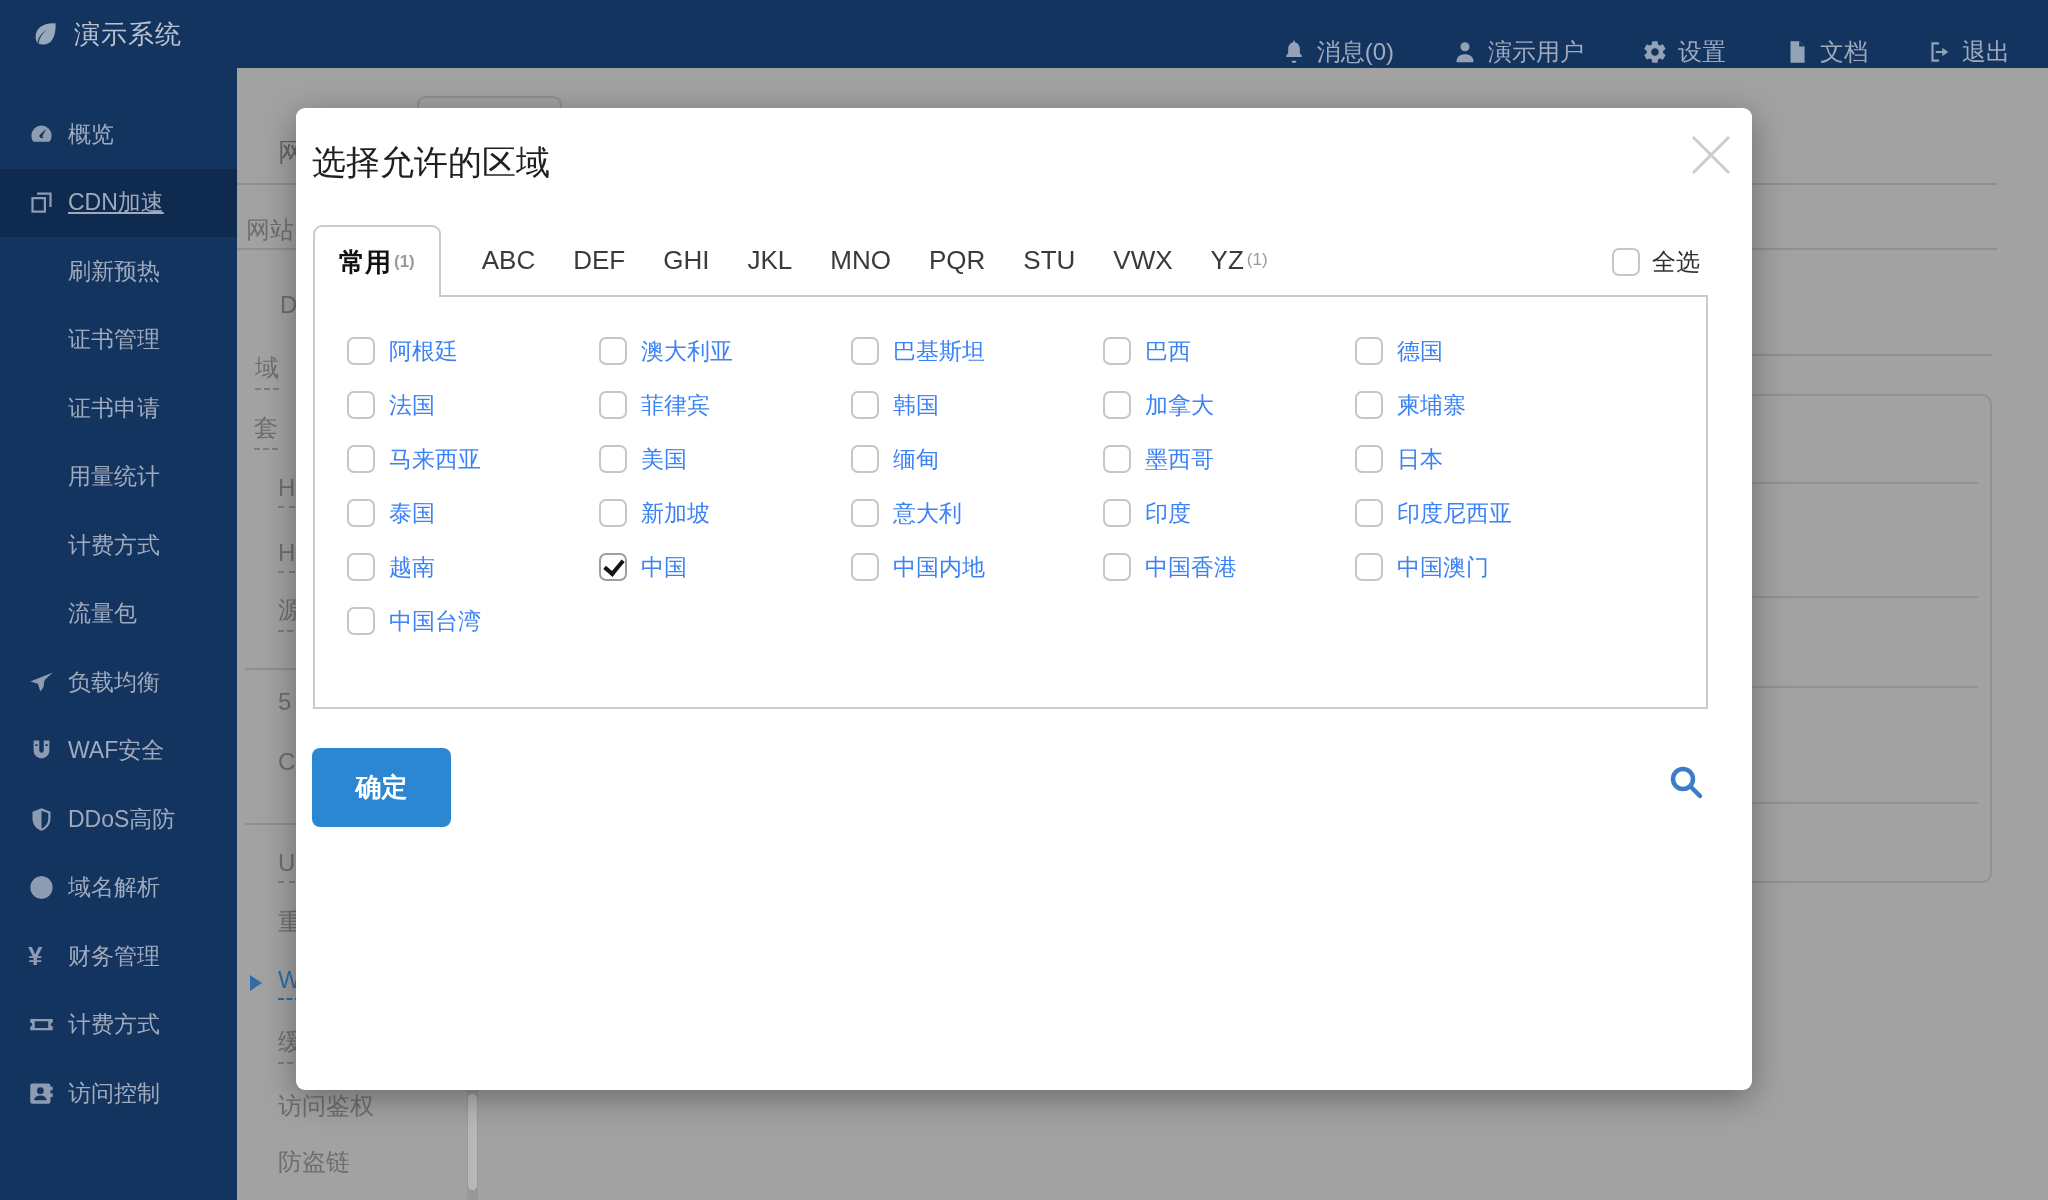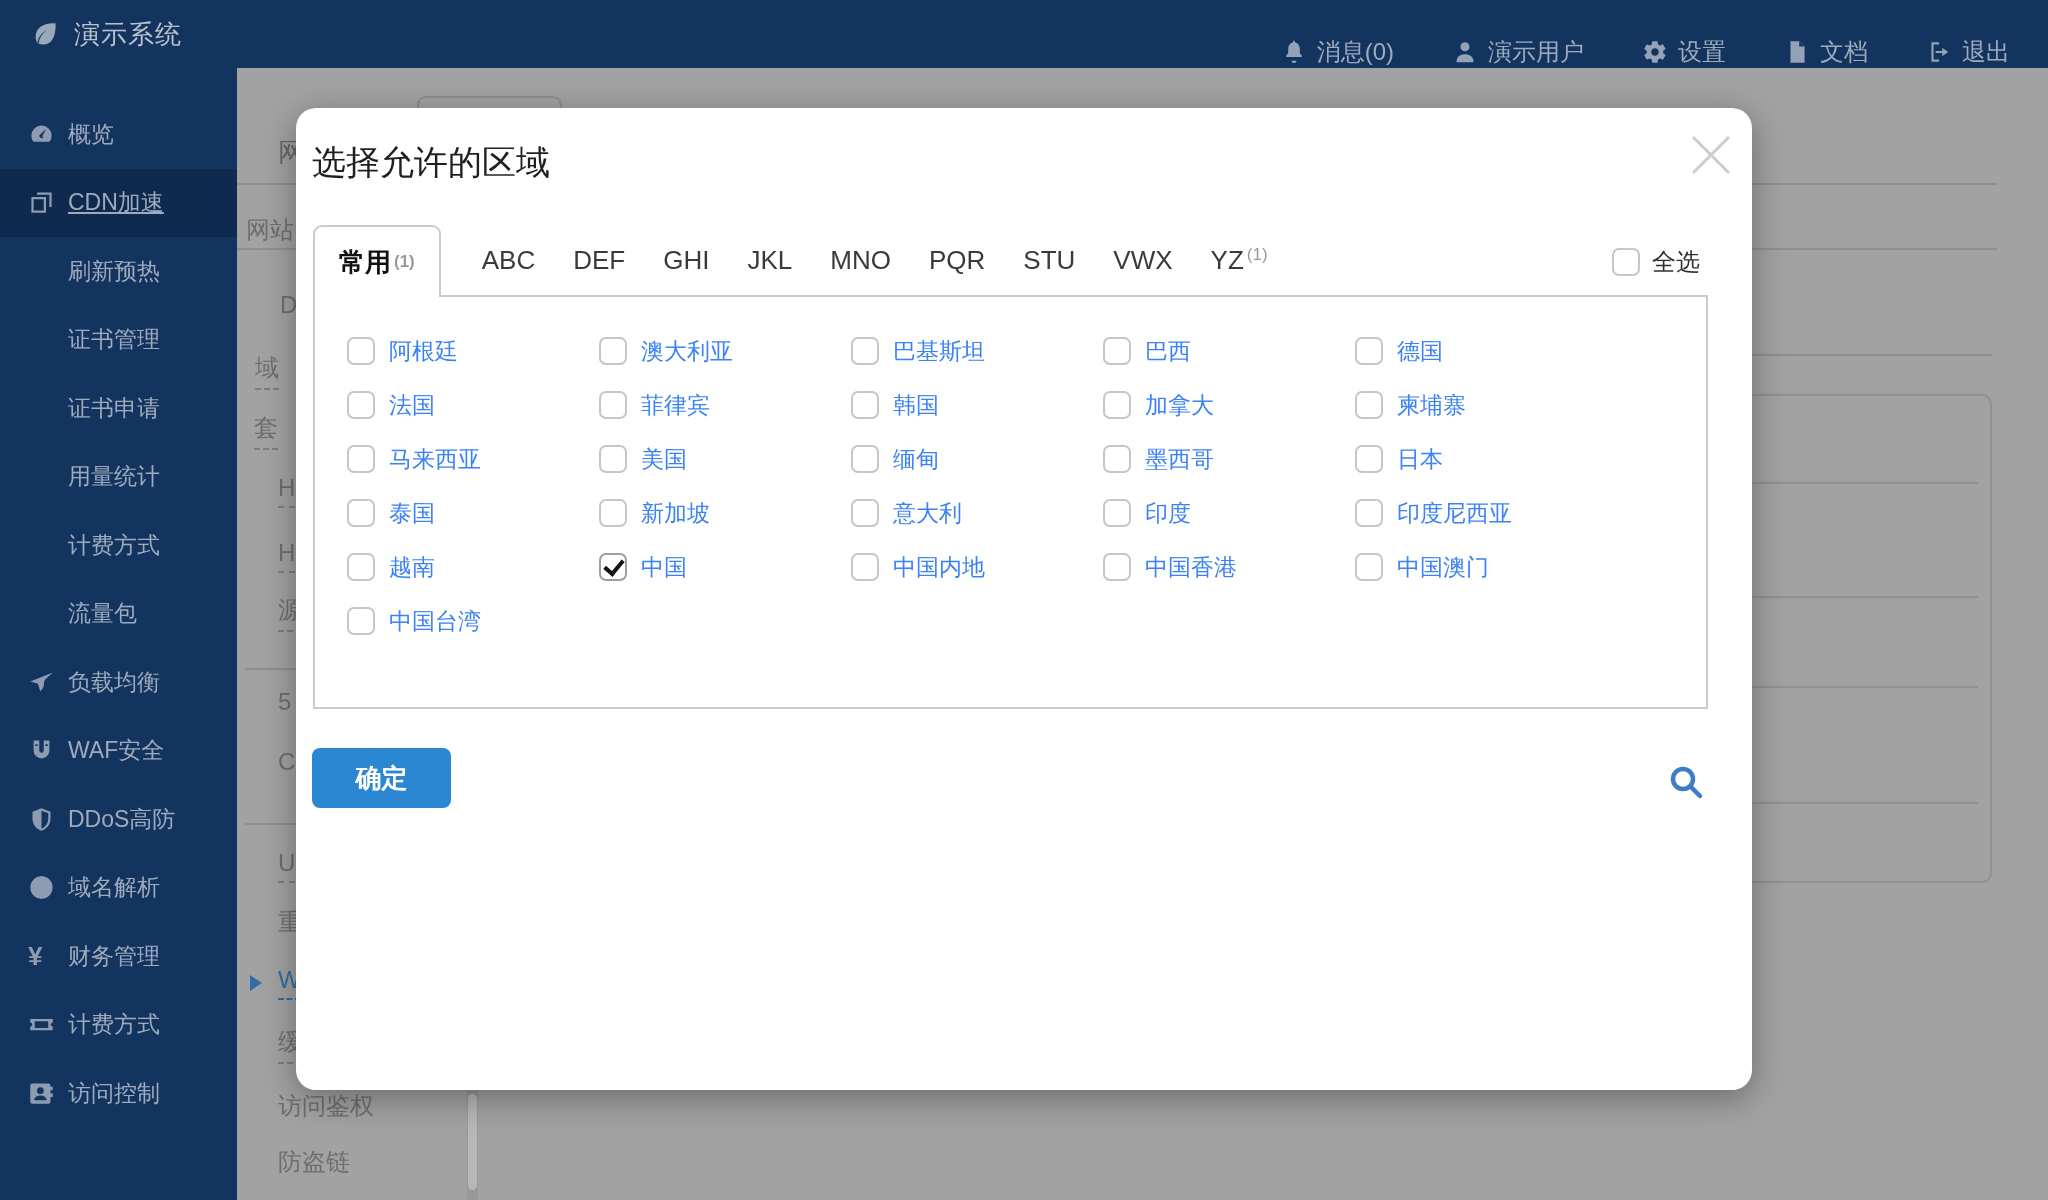--- a/index.html
+++ b/index.html
@@ -56,30 +56,30 @@
   }
   .bg-panel .inline { position:absolute; left:10px; right:12px; height:2px; background:#919191; }
   .bg-scrollbar {
     position:absolute; left:467px; top:1090px; width:11px; height:110px;
     background:#989898; z-index:2;
   }
   .bg-scrollbar .thumb { position:absolute; left:1px; top:4px; width:9px; height:96px; background:#b8b8b8; border-radius:5px; }
   
   .modal {
     position:absolute; left:296px; top:108px; width:1456px; height:982px;
-    background:#ffffff; border-radius:20px; z-index:40;
+    background:#ffffff; border-radius:9px; z-index:40;
     box-shadow:0 8px 34px rgba(0,0,0,0.35);
   }
   .modal-title { position:absolute; left:16px; top:32px; font-size:34px; font-weight:500; color:#1f1f1f; }
   .modal-close { position:absolute; right:18px; top:24px; width:46px; height:46px; cursor:pointer; }
   .modal-close svg { width:46px; height:46px; stroke:#cccccc; stroke-width:3; }
   
   .tabs-row { position:absolute; left:17px; top:117px; right:40px; height:70px; display:flex; align-items:center; z-index:3; }
   .tab {
-    display:flex; align-items:flex-start; padding:0 19px; font-size:26px; color:#3a3a3a;
+    display:flex; align-items:center; padding:0 19px; font-size:26px; color:#3a3a3a;
     cursor:pointer; white-space:nowrap;
   }
   .tab .cnt { font-size:17px; color:#999; margin-left:3px; }
   .tab.active {
     height:72px; align-items:center; display:flex;
     border:2px solid #cbcbcb; border-bottom:none; border-radius:9px 9px 0 0;
     background:#fff; font-weight:bold; color:#111; padding:0 24px; margin-right:22px;
     position:relative; top:1px;
   }
   .select-all { position:absolute; right:52px; top:138px; display:flex; align-items:center; gap:12px; z-index:3; cursor:pointer; }
@@ -99,21 +99,21 @@
   .region-panel {
     position:absolute; left:17px; top:187px; width:1395px; height:414px;
     border:2px solid #cbcbcb; background:#fff; z-index:2;
     padding:27px 0 0 32px;
   }
   .region-grid { display:grid; grid-template-columns:repeat(5,252px); grid-auto-rows:54px; }
   .region-item { display:flex; align-items:center; gap:14px; cursor:pointer; }
   .region-item .rlabel { font-size:23px; color:#3b82f6; line-height:28px; }
   
   .confirm-btn {
-    position:absolute; left:16px; top:640px; width:139px; height:60px;
+    position:absolute; left:16px; top:640px; width:139px; height:79px;
     background:#2b87d2; color:#fff; font-size:26px; font-weight:bold;
     border:none; border-radius:8px; cursor:pointer;
     display:flex; align-items:center; justify-content:center;
   }
   .search-btn { position:absolute; left:1368px; top:652px; width:44px; height:44px; cursor:pointer; }
 </style>
 </head>
 <body>
 
 <div class="content-bg"></div>

